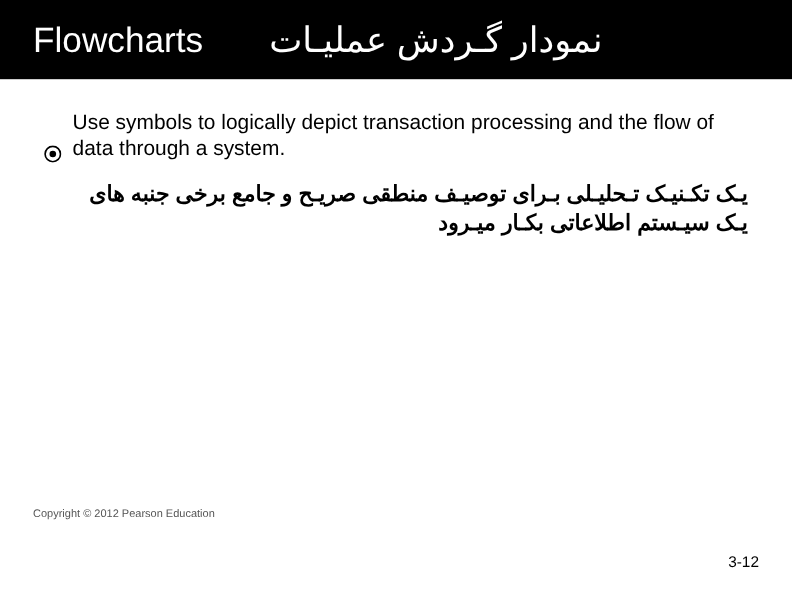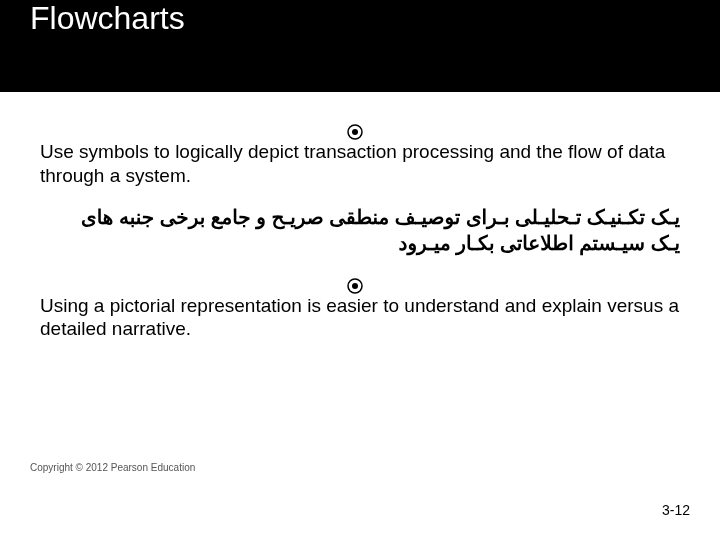--- a/index.html
+++ b/index.html
@@ -6,46 +6,45 @@
   body {
     width: 720px;
     height: 540px;
     background: #ffffff;
     font-family: Arial, Helvetica, sans-serif;
     position: relative;
     overflow: hidden;
   }
   .title-bar {
     background: #000000;
-    height: 92px;
+    height: 72px;
     display: flex;
-    align-items: flex-start;
+    align-items: center;
     padding: 0 22px;
     gap: 60px;
   }
   .title-en {
     color: #ffffff;
     font-size: 32px;
     font-weight: normal;
     padding-left: 8px;
   }
   .title-fa {
     color: #ffffff;
     font-size: 32px;
     direction: rtl;
     font-weight: normal;
   }
   .content {
     padding: 28px 40px 0 40px;
   }
   .bullet-row {
     display: flex;
-    align-items: center;
+    align-items: flex-end;
     margin-bottom: 14px;
-    flex-direction: column;
   }
   .bullet-icon {
     flex: 0 0 auto;
     margin-right: 10px;
     margin-top: 4px;
   }
   .bullet-icon svg { display: block; }
   .bullet-text-en {
     color: #000000;
     font-size: 19px;
@@ -79,44 +78,36 @@
     font-size: 14px;
     color: #000;
     margin-top: 40px;
   }
 </style>
 </head>
 <body>
 
 <div class="title-bar">
   <div class="title-en">Flowcharts</div>
+  <div class="title-fa">نمودار گـردش عملیـات</div>
 </div>
 
 <div class="content">
 
   <div class="bullet-row">
     <span class="bullet-icon">
       <svg width="16" height="16" viewBox="0 0 16 16">
         <circle cx="8" cy="8" r="7" fill="none" stroke="#000" stroke-width="1.5"></circle>
         <circle cx="8" cy="8" r="3" fill="#000"></circle>
       </svg>
     </span>
     <div class="bullet-text-en">Use symbols to logically depict transaction processing and the flow of data through a system.</div>
   </div>
 
   <div class="fa-line">یـک تکـنیـک تـحلیـلی بـرای توصیـف منطقی صریـح و جامع برخی جنبه های یـک سیـستم اطلاعاتی بکـار میـرود</div>
 
-  <div class="bullet-row">
-    <span class="bullet-icon">
-      <svg width="16" height="16" viewBox="0 0 16 16">
-        <circle cx="8" cy="8" r="7" fill="none" stroke="#000" stroke-width="1.5"></circle>
-        <circle cx="8" cy="8" r="3" fill="#000"></circle>
-      </svg>
-    </span>
-    <div class="bullet-text-en">Using a pictorial representation is easier to understand and explain versus a detailed narrative.</div>
-  </div>
 
 </div>
 
 <div class="footer">
   <div class="copyright">Copyright © 2012 Pearson Education</div>
   <div class="pagenum">3-12</div>
 </div>
 
 </body></html>

